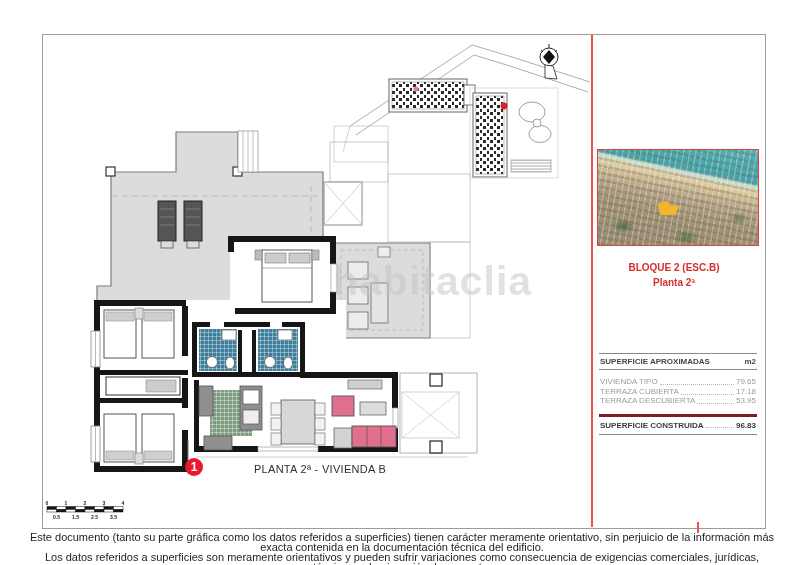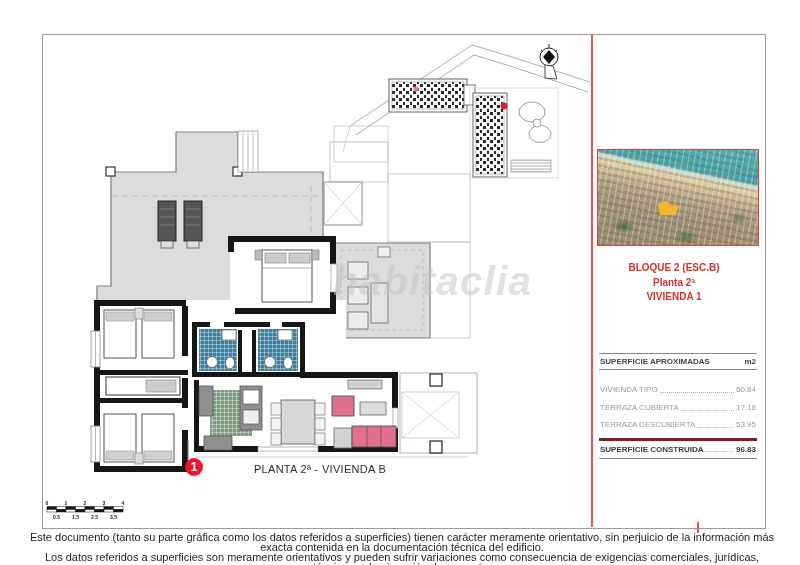--- a/index.html
+++ b/index.html
@@ -3,21 +3,21 @@
 <meta charset="utf-8">
 <style>
   html,body{margin:0;padding:0;background:#ffffff;}
   .page{position:relative;width:800px;height:565px;background:#ffffff;overflow:hidden;
         font-family:"Liberation Sans",sans-serif;}
   .frame{position:absolute;left:42px;top:34px;width:722px;height:493px;
          border:1px solid #9c9c9c;background:#ffffff;}
   .plan-svg{position:absolute;left:0;top:0;width:800px;height:565px;}
   .plan-svg text{font-family:"Liberation Sans",sans-serif;}
   .watermark{position:absolute;left:333px;top:258px;font-size:41px;font-weight:bold;
-             color:#c4c4c4;opacity:.5;letter-spacing:1px;font-style:italic;}
+             color:#c4c4c4;opacity:.5;letter-spacing:1px;}
   .caption{position:absolute;left:160px;top:463px;width:320px;text-align:center;
            font-size:11px;color:#2e2e2e;letter-spacing:.3px;}
   .red-sep{position:absolute;left:591px;top:35px;width:1.5px;height:492px;background:#e8514d;}
   .red-tick{position:absolute;left:697px;top:522px;width:2px;height:11px;background:#e8514d;}
   
   .photo{position:absolute;left:597px;top:149px;width:162px;height:97px;
          border:1px solid #e04040;box-sizing:border-box;
          background:
            radial-gradient(ellipse 16px 11px at 16% 80%, rgba(45,85,45,.65), rgba(45,85,45,0) 70%),
            radial-gradient(ellipse 18px 12px at 55% 92%, rgba(55,95,50,.55), rgba(55,95,50,0) 70%),
@@ -28,21 +28,21 @@
                            #cbbb95 40%, #b2a288 50%, #a09377 65%, #958d75 100%);}
   .marker-yellow{position:absolute;left:60px;top:50px;width:21px;height:16px;background:#f3b52b;
          clip-path:polygon(0 18%,45% 0,60% 35%,100% 45%,80% 100%,8% 88%);transform:rotate(-8deg);}
   .titles{position:absolute;left:592px;top:261px;width:164px;text-align:center;
           color:#d62f2f;font-weight:bold;font-size:10px;line-height:14.5px;}
   .s-table{position:absolute;left:599px;top:321px;width:158px;font-size:8px;}
   .t-head{display:flex;justify-content:space-between;align-items:flex-end;
           border-top:1px solid #8a8a8a;border-bottom:1px solid #8a8a8a;
           padding:3px 1px;font-weight:bold;color:#454545;margin-top:32px;}
   .t-rows{padding:7px 1px 8px;color:#9b9b9b;}
-  .t-row{display:flex;align-items:flex-end;line-height:9.5px;margin-top:8px;}
+  .t-row{display:flex;align-items:flex-end;line-height:9.5px;}
   .dots{flex:1;border-bottom:1px dotted #b5b5b5;margin:0 2px 1.5px;}
   .t-total{display:flex;align-items:flex-end;border-top:3px solid #7f1d1d;border-bottom:1px solid #8a8a8a;
            padding:4px 1px;font-weight:bold;color:#3a3a3a;}
   .footer{position:absolute;left:28px;top:532px;width:748px;font-size:11px;
           line-height:10px;color:#1e1e1e;text-align:center;}
 </style>
 </head>
 <body>
 
 <div class="page">
@@ -327,33 +327,32 @@
   <div class="red-sep"></div>
   <div class="red-tick"></div>
 
   <div class="photo">
     <div class="marker-yellow"></div>
   </div>
 
   <div class="titles">
     <div>BLOQUE 2 (ESC.B)</div>
     <div>Planta 2ª</div>
-    <div>VIVIENDA 1</div>
   </div>
 
   <div class="s-table">
     <div class="t-head">
       <span>SUPERFICIE APROXIMADAS</span>
       <span>m2</span>
     </div>
     <div class="t-rows">
       <div class="t-row">
         <span>VIVIENDA TIPO</span>
         <span class="dots"></span>
-        <span>60.84</span>
+        <span>79.65</span>
       </div>
       <div class="t-row">
         <span>TERRAZA CUBIERTA</span>
         <span class="dots"></span>
         <span>17.18</span>
       </div>
       <div class="t-row">
         <span>TERRAZA DESCUBIERTA</span>
         <span class="dots"></span>
         <span>53.95</span>

